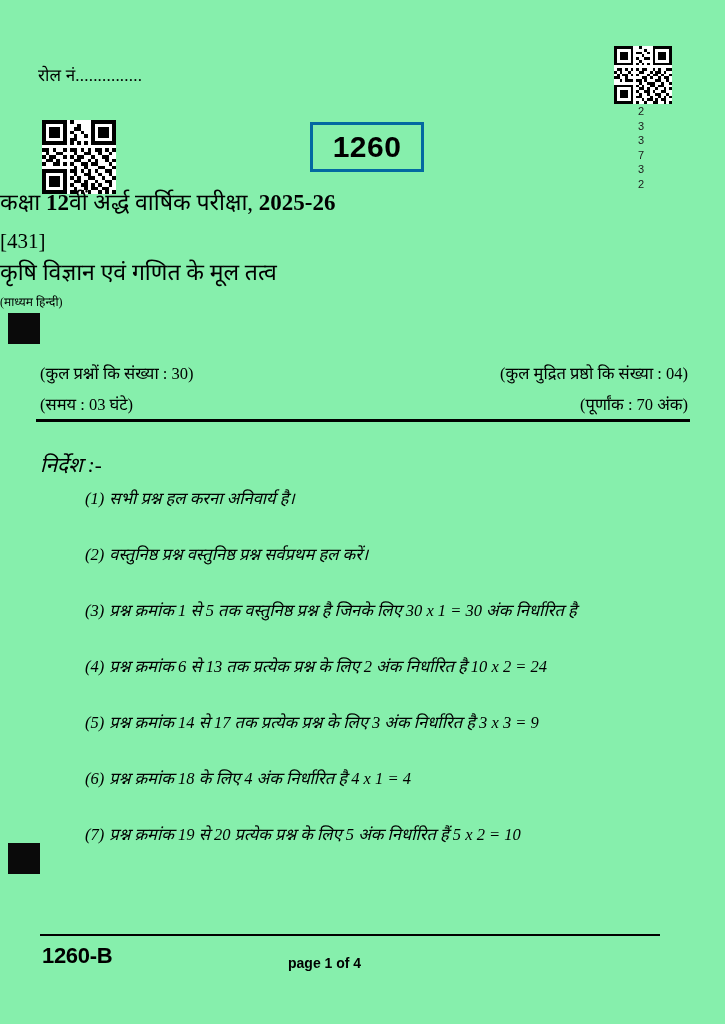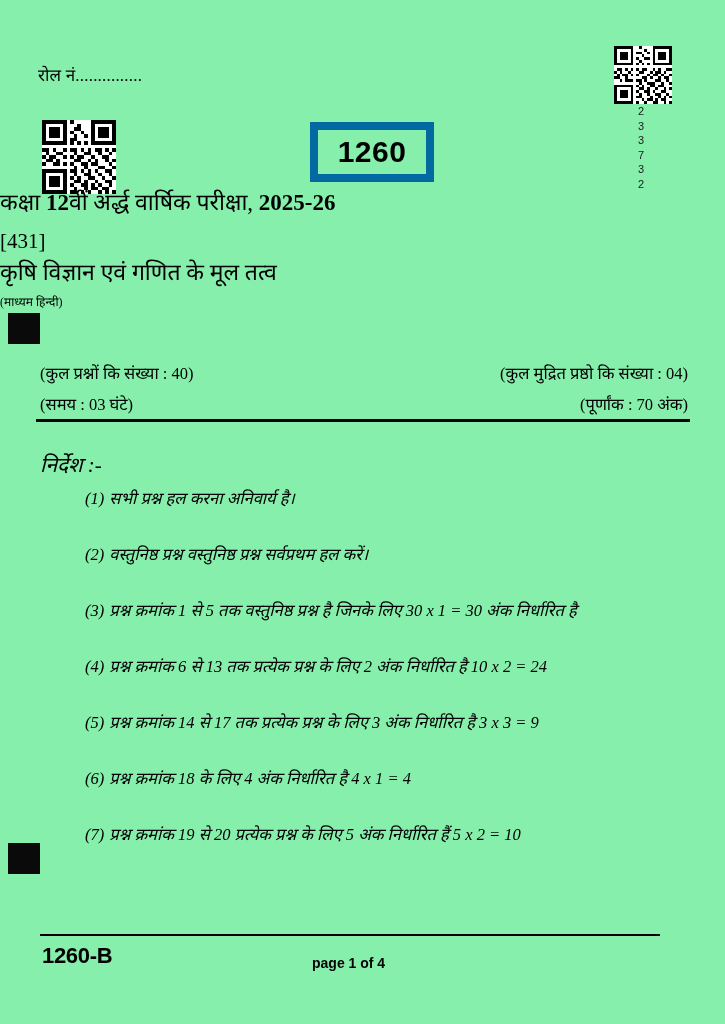--- a/index.html
+++ b/index.html
@@ -62,21 +62,21 @@
     color: #1a1a1a;
   }
 
   
   .code-box {
     position: absolute;
     left: 310px;
     top: 122px;
     width: 108px;
     height: 44px;
-    border: 8px solid #0369a1;
+    border: 3px solid #0369a1;
     display: flex;
     align-items: center;
     justify-content: center;
     font-family: "Liberation Sans", "DejaVu Sans", sans-serif;
     font-weight: bold;
     font-size: 30px;
     letter-spacing: 0.5px;
   }
 
   
@@ -173,21 +173,20 @@
     font-size: 22px;
     letter-spacing: -0.3px;
   }
   .footer-page {
     position: absolute;
     left: 288px;
     top: 955px;
     font-family: "Liberation Sans", "DejaVu Sans", sans-serif;
     font-weight: bold;
     font-size: 14px;
-    margin-left: 24px;
   }
 </style>
 </head>
 <body>
 
 <div id="page">
 
   <div class="reg-mark top"></div>
   <div class="reg-mark bottom"></div>
 
@@ -421,21 +420,21 @@
   </div>
 
   <div class="heading-block">
     <div class="exam-title"><span>कक्षा </span><span class="b">12</span><span>वीं अर्द्ध वार्षिक परीक्षा, </span><span class="b">2025-26</span></div>
     <div class="subject-code">[431]</div>
     <div class="subject-name">कृषि विज्ञान एवं गणित के मूल तत्व</div>
     <div class="medium">(माध्यम हिन्दी)</div>
   </div>
 
   <div class="meta-row r1">
-    <span>(कुल प्रश्नों कि संख्या : 40)</span>
+    <span>(कुल प्रश्नों कि संख्या : 30)</span>
     <span>(कुल मुद्रित प्रष्ठो कि संख्या : 04)</span>
   </div>
   <div class="meta-row r2">
     <span>(समय : 03 घंटे)</span>
     <span>(पूर्णांक : 70 अंक)</span>
   </div>
 
   <div class="divider"></div>
 
   <div class="instr-heading">निर्देश :-</div>

